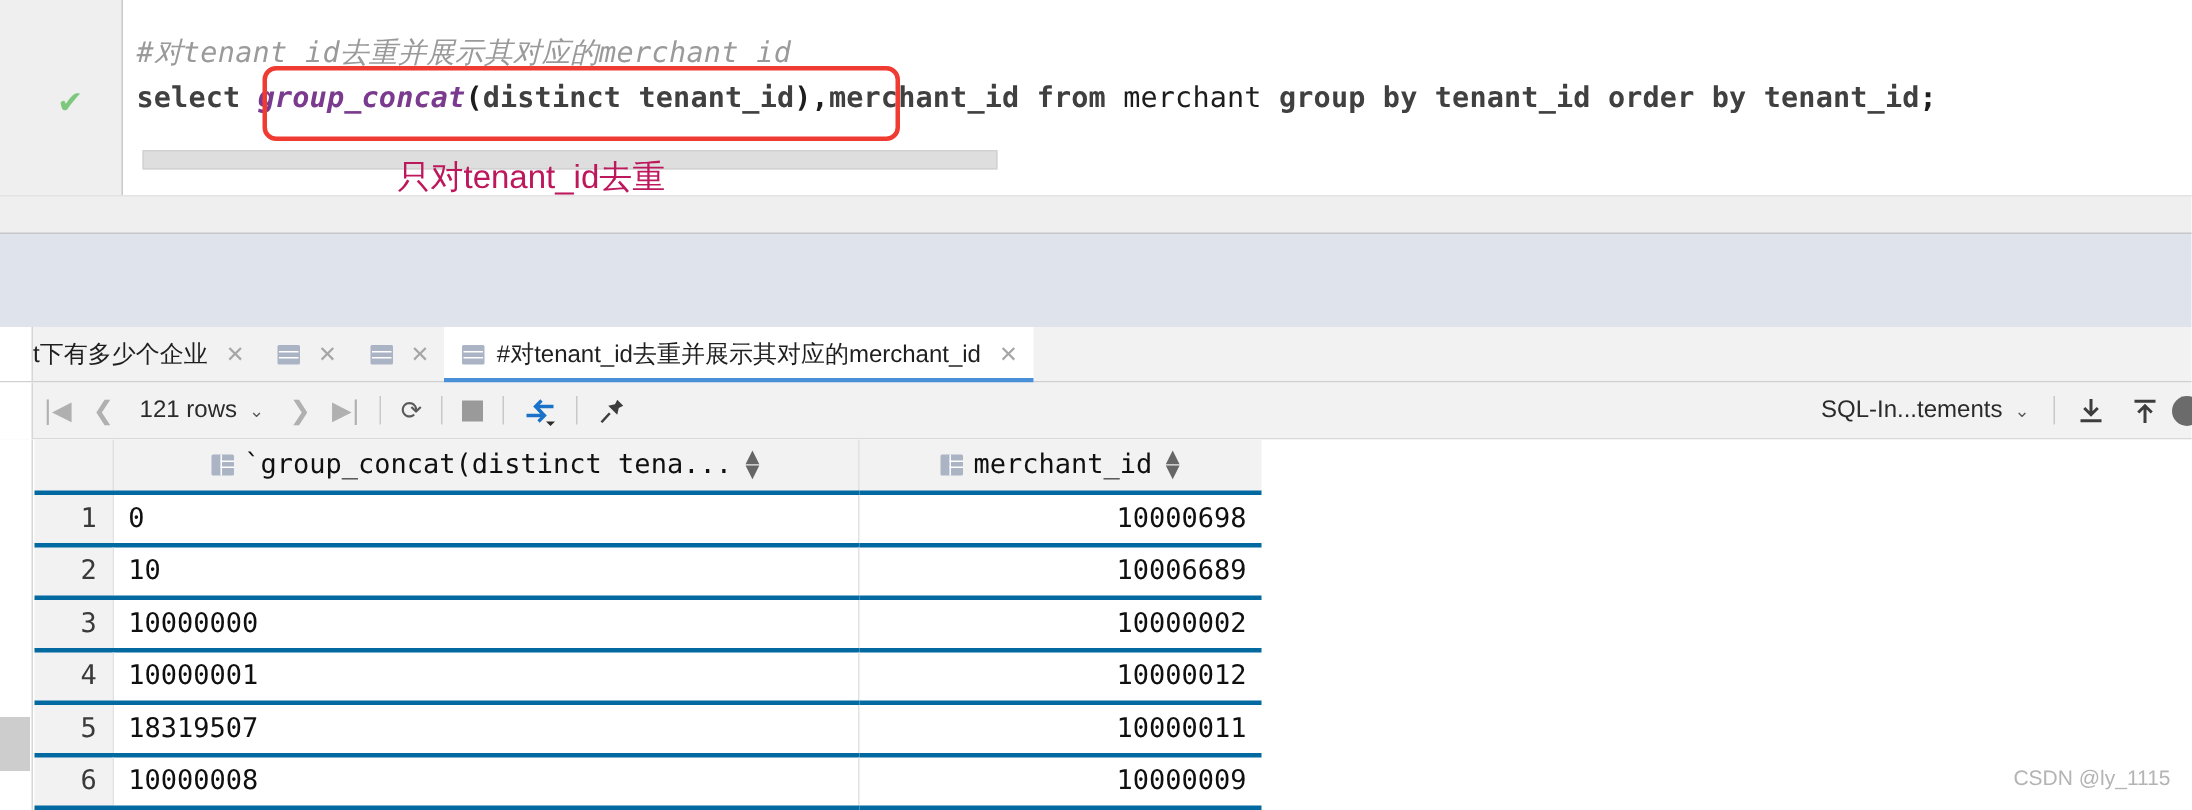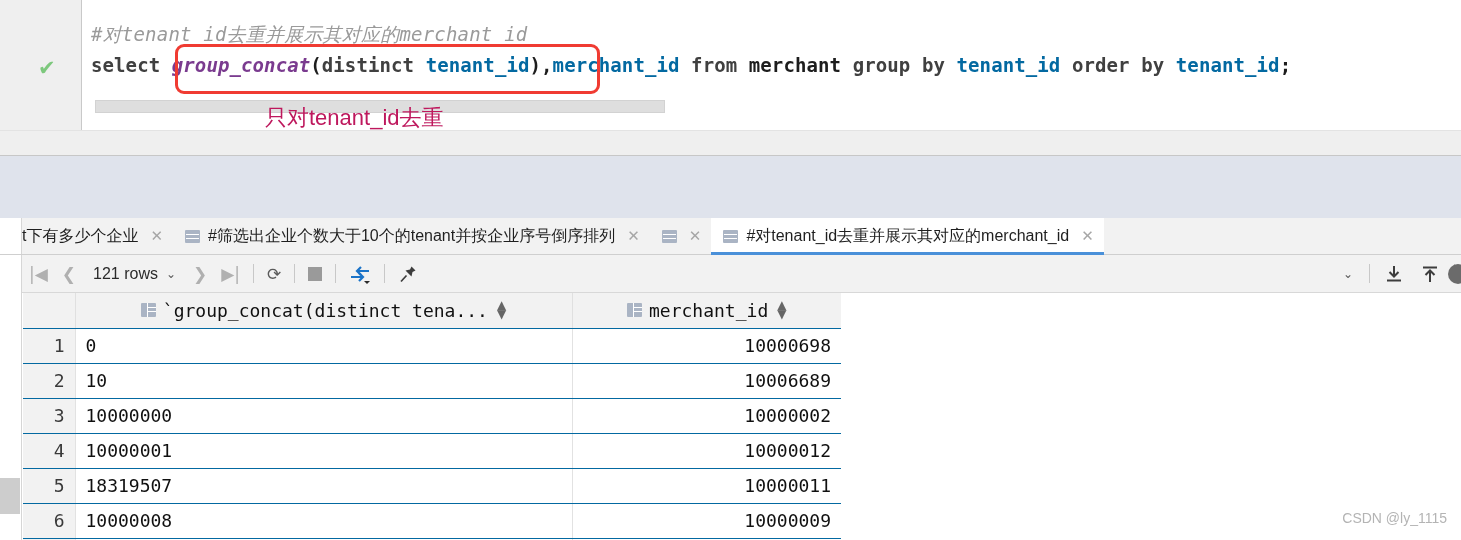--- a/index.html
+++ b/index.html
@@ -42,22 +42,22 @@
     letter-spacing: 0.2px;
   }
   .code-sql {
     top: 54px;
     font-weight: bold;
     font-size: 19px;
     letter-spacing: 0.1px;
   }
   .kw   { color: #404040; }
   .fn   { color: #7a3b8f; font-style: italic; }
-  .col  { color: #0369a1; }
-  .plain{ color: #1d1d1d; font-weight: bold; }
+  .col  { color: #404040; }
+  .plain{ color: #1d1d1d; font-weight: normal; }
   .punc { color: #1d1d1d; }
 
   
   .red-box {
     position: absolute;
     left: 175px; top: 44px; width: 425px; height: 50px;
     border: 3px solid #f03b32;
     border-radius: 9px;
     pointer-events: none;
   }
@@ -198,21 +198,21 @@
     background: #cdcdcd;
   }
   .grid-table {
     position: absolute; left: 23px; top: 0;
     border-collapse: collapse;
     table-layout: fixed;
     font-family: "DejaVu Sans Mono", monospace;
   }
   .grid-table th, .grid-table td {
     height: 35px; padding: 0 10px;
-    border-bottom: 1px solid #0369a1;
+    border-bottom: 3px solid #0369a1;
     font-weight: normal;
     font-size: 18px;
     color: #101010;
   }
   .th-rownum { width: 52px; }
   .th-c1 { width: 497px; }
   .th-c2 { width: 269px; }
   thead th {
     background: #f2f2f2;
     border-bottom: 1px solid #cfcfcf;
@@ -276,21 +276,20 @@
 <div class="blue-band"></div>
 
 <div class="tabstrip" id="tabstrip">
   <div class="tab-left-edge"></div>
 <div class="tab clipped-left">
       <span class="tab-label">t下有多少个企业</span>
       <span class="tab-close">✕</span>
     </div>
     <div class="tab">
       <span class="grid-icon"></span>
-      <span class="tab-label">#筛选出企业个数大于10个的tenant并按企业序号倒序排列</span>
       <span class="tab-close">✕</span>
     </div>
     <div class="tab">
       <span class="grid-icon"></span>
       <span class="tab-close">✕</span>
     </div>
     <div class="tab active">
       <span class="grid-icon"></span>
       <span class="tab-label">#对tenant_id去重并展示其对应的merchant_id</span>
       <span class="tab-close">✕</span>
@@ -322,20 +321,21 @@
   <div class="tb-sep"></div>
   <div class="tb-item">
     <svg width="20" height="20" viewBox="0 0 20 20">
       <path d="M13.5 2.5 L17.5 6.5 L14.5 8 L13.5 12.5 L7.5 6.5 L12 5.5 Z" fill="#3d3d3d"></path>
       <path d="M8.5 11.5 L3 17.5" stroke="#3d3d3d" stroke-width="1.7"></path>
     </svg>
   </div>
 
   <div class="tb-spacer"></div>
 
+  <div class="tb-item tb-select">SQL-In...tements</div>
   <div class="tb-item tb-caret">⌄</div>
   <div class="tb-sep"></div>
   <div class="tb-item">
     <svg width="22" height="20" viewBox="0 0 22 20">
       <path d="M11 2 L11 12 M6.5 8 L11 12.5 L15.5 8" stroke="#3d3d3d" stroke-width="2" fill="none"></path>
       <path d="M4 16.5 L18 16.5" stroke="#3d3d3d" stroke-width="2"></path>
     </svg>
   </div>
   <div class="tb-item">
     <svg width="22" height="20" viewBox="0 0 22 20">

